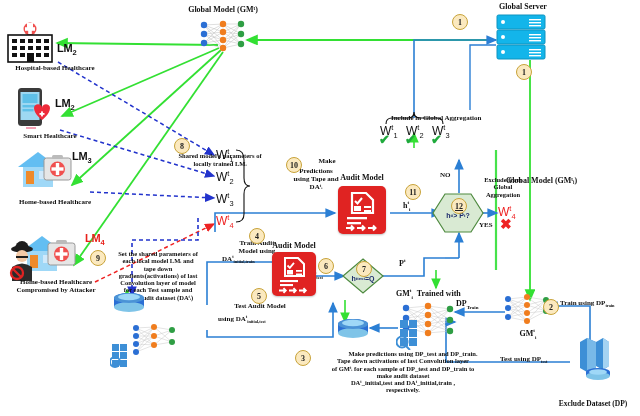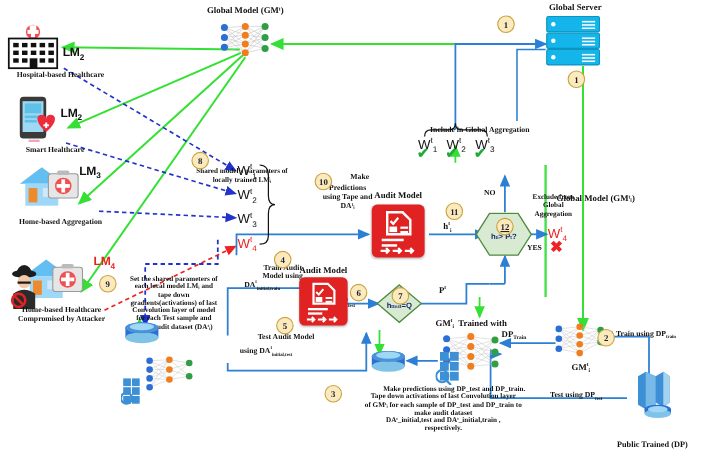--- a/index.html
+++ b/index.html
@@ -180,21 +180,21 @@
       <rect x="30" y="10" width="27" height="22" rx="2.5" fill="#e6e6e6" stroke="#999" stroke-width="1"></rect>
       <rect x="38" y="7" width="11" height="4" rx="1.5" fill="#bbb"></rect>
       <circle cx="43.5" cy="21" r="7.5" fill="#f0504f"></circle>
       <rect x="41.8" y="15" width="3.4" height="12" fill="#fff"></rect>
       <rect x="37.5" y="19.3" width="12" height="3.4" fill="#fff"></rect>
     </svg>
   </div>
   <div class="lm" style="left:72px;top:150px;text-align:center;">
     <span>LM</span><sub>3</sub>
   </div>
-  <div class="cap" style="left:0px;top:198px;width:110px;">Home-based Aggregation</div>
+  <div class="cap" style="left:0px;top:198px;width:110px;">Home-based Healthcare</div>
 
   <div class="icon-wrap" style="left:8px;top:225px;">
     <svg width="76" height="60" viewBox="0 0 76 60">
       <path d="M14,26 L34,11 L54,26 z" fill="#63bef2"></path>
       <rect x="19" y="26" width="30" height="20" fill="#9fd8f7"></rect>
       <rect x="22" y="30" width="8" height="13" fill="#ee8a2b"></rect>
       <rect x="35" y="30" width="10" height="8" fill="#cfe9fb"></rect>
       <rect x="40" y="18" width="27" height="22" rx="2.5" fill="#e6e6e6" stroke="#999" stroke-width="1"></rect>
       <rect x="48" y="15" width="11" height="4" rx="1.5" fill="#bbb"></rect>
       <circle cx="53.5" cy="29" r="7.5" fill="#f0504f"></circle>
@@ -581,15 +581,15 @@
       <path d="M8,6 l7,-4 l9,4 v26 l-9,4 l-7,-4z" fill="#3d8fd6"></path>
       <path d="M15,2 l9,4 v26 l-9,4z" fill="#78b9e8"></path>
       <path d="M24,6 l7,-4 l6,4 v24 l-6,4 l-7,-4z" fill="#3d8fd6"></path>
       <path d="M31,2 l6,4 v24 l-6,4z" fill="#a4d3f2"></path>
       <ellipse cx="26" cy="36" rx="12" ry="4" fill="#2b6fd4"></ellipse>
       <rect x="14" y="36" width="24" height="4" fill="#2b6fd4"></rect>
       <ellipse cx="26" cy="40" rx="12" ry="4" fill="#7fc4e8"></ellipse>
       <ellipse cx="26" cy="36" rx="9" ry="2.8" fill="#9fd8f7"></ellipse>
     </svg>
   </div>
-  <div class="lbl t75 ctr" style="left:546px;top:400px;width:94px;">Public Trained (DP)</div>
+  <div class="lbl t75 ctr" style="left:546px;top:400px;width:94px;">Exclude Dataset (DP)</div>
 
 </div>
 
 </body></html>

